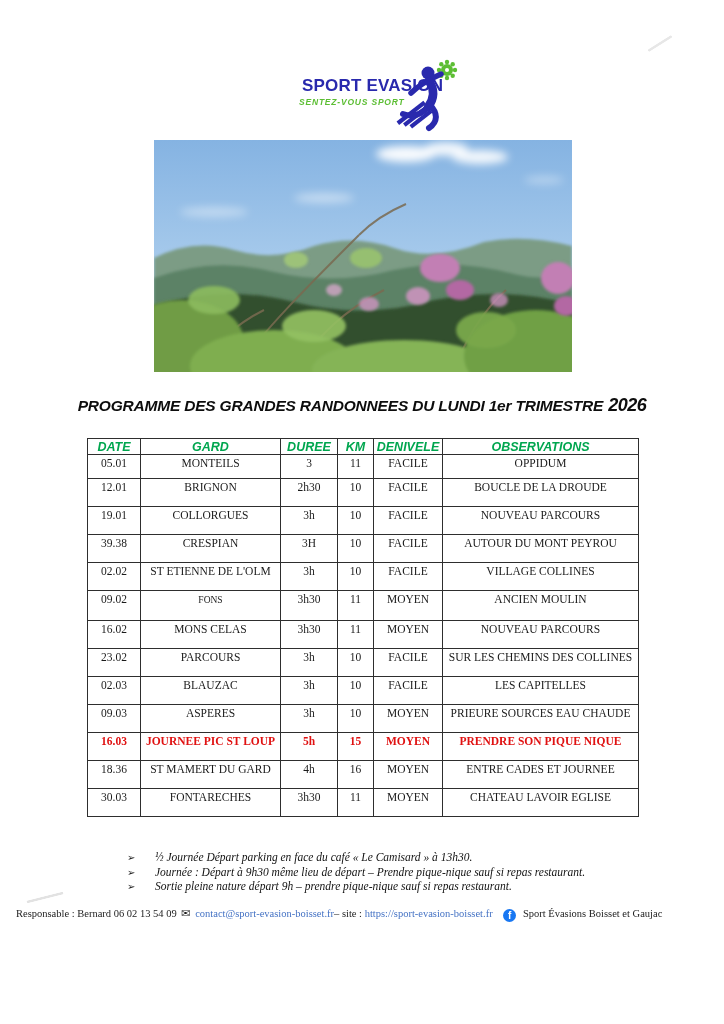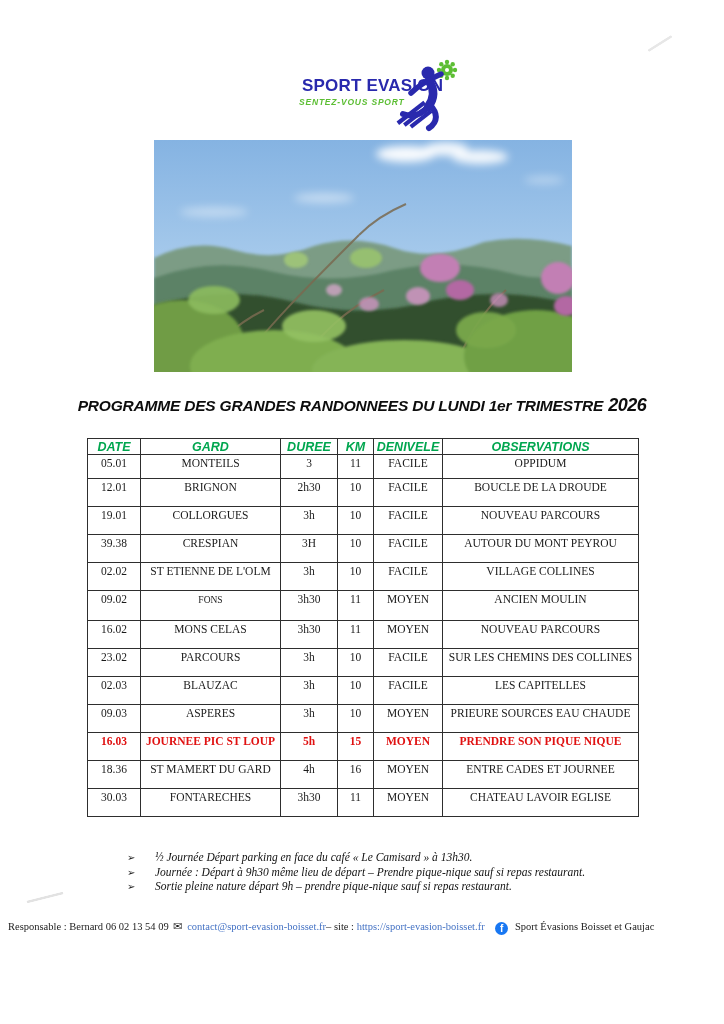--- a/index.html
+++ b/index.html
@@ -55,22 +55,22 @@
   
   .notes { position:absolute; left:127px; top:851px; width:480px; }
   .note { display:flex; margin-bottom:2.5px; font:italic 11.5px "Liberation Serif", serif; color:#111; }
   .note-bullet {
     font-style:normal; flex:0 0 28px;
     font-family:"DejaVu Sans", sans-serif; font-size:10px; padding-top:1px; color:#222;
   }
 
   
   .contact {
-    position:absolute; left:8px; top:907px; width:596px; text-align:center;
-    font:10.5px "Liberation Serif", serif; color:#222; white-space:nowrap;margin-top:13px;
+    position:absolute; left:16px; top:907px; width:596px; text-align:center;
+    font:10.5px "Liberation Serif", serif; color:#222; white-space:nowrap;
   }
   .contact .link { color:#4472c4; text-decoration:none; }
   .env { font-family:"DejaVu Sans", sans-serif; font-size:11px; color:#1a1a1a; margin:0 2px; }
   .fb {
     display:inline-block; width:13px; height:13px; border-radius:50%;
     background:#1877f2; color:#fff; font:700 10px/13px "Liberation Sans", sans-serif;
     text-align:center; vertical-align:-2px; margin:0 4px 0 8px;
   }
 
   

